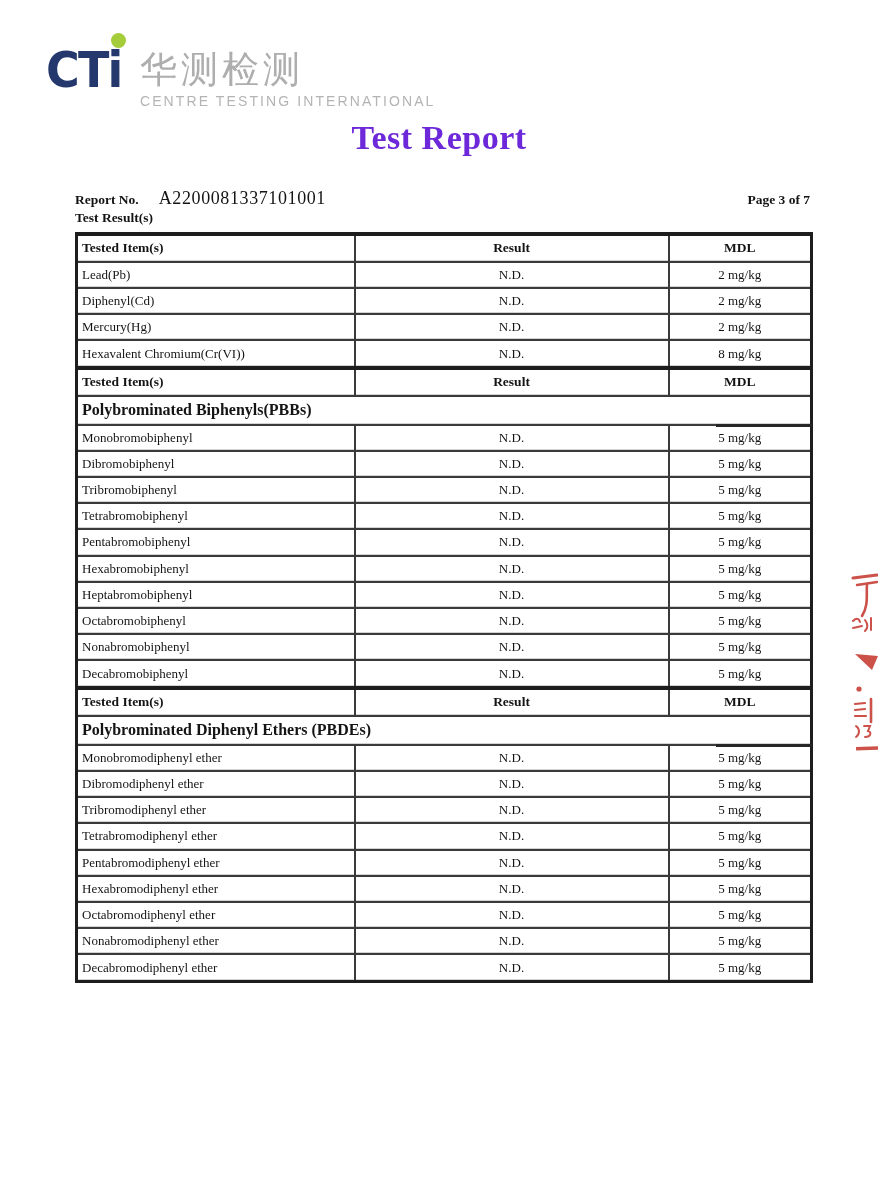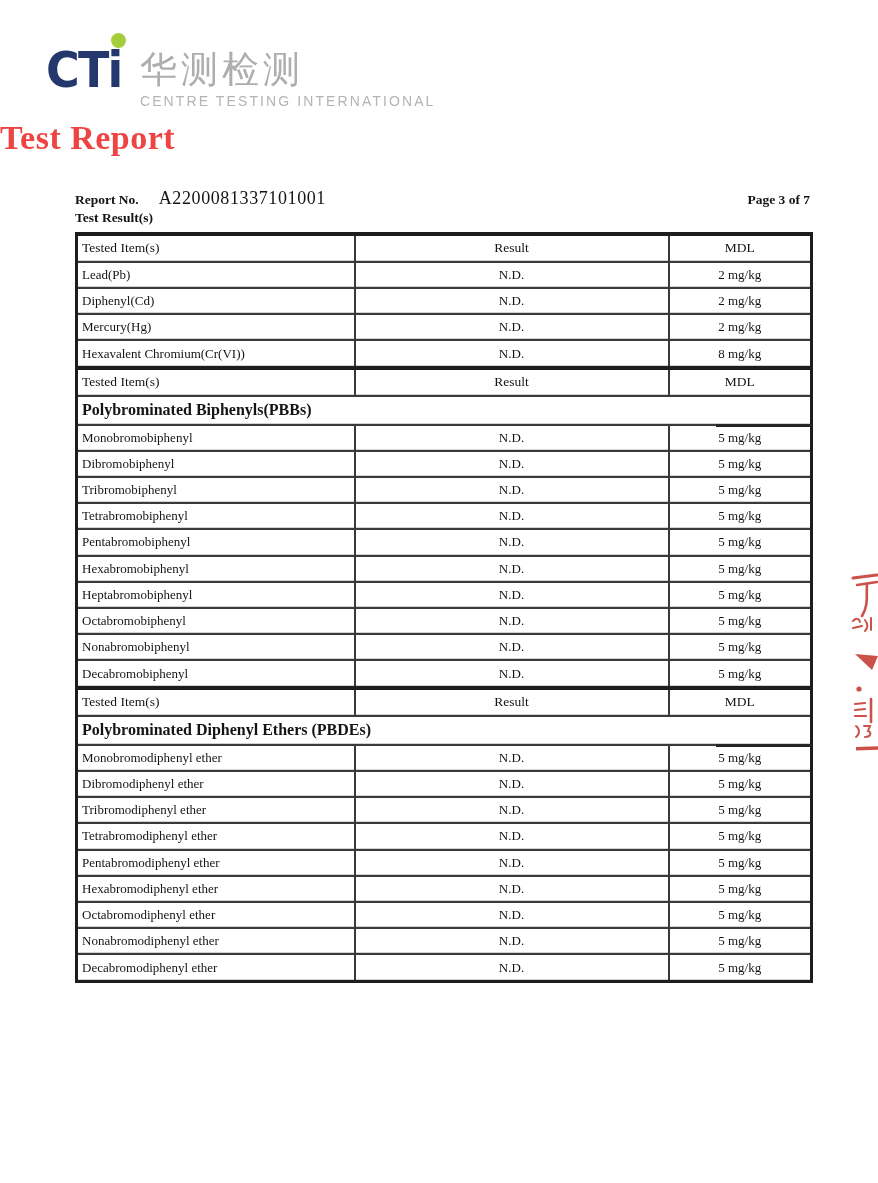--- a/index.html
+++ b/index.html
@@ -59,24 +59,25 @@
     margin-top: 3px;
     white-space: nowrap;
   }
 
   
   .title {
     position: absolute;
     top: 119px;
     left: 0;
     width: 100%;
+    text-align: center;
     font-weight: bold;
     font-size: 34px;
     letter-spacing: 0.5px;
-    color: #ef4444;
+    color: #6d28d9;
   }
   .meta {
     position: absolute;
     top: 188px;
     left: 75px;
     width: 735px;
     display: flex;
     align-items: baseline;
     font-size: 13.5px;
   }
@@ -109,21 +110,21 @@
     border: 2px solid #3a3a3a;
     font-size: 13px;
     vertical-align: middle;
     padding: 0 4px;
     box-shadow: inset 0 -1px 0 rgba(130,130,130,0.35);
     overflow: visible;
   }
   td.c0 { text-align: left; padding-left: 6px; }
   td.c1, td.c2 { text-align: center; margin-top: 8px; }
   tr.header-row td {
-    font-weight: normal;
+    font-weight: bold;
     font-size: 13.5px;
     border-top: 4px solid #1d1d1d;
   }
   tr.section-row td {
     font-weight: bold;
     font-size: 16px;
     position: relative;
   }
   tr.section-row td::after {
     content: "";

